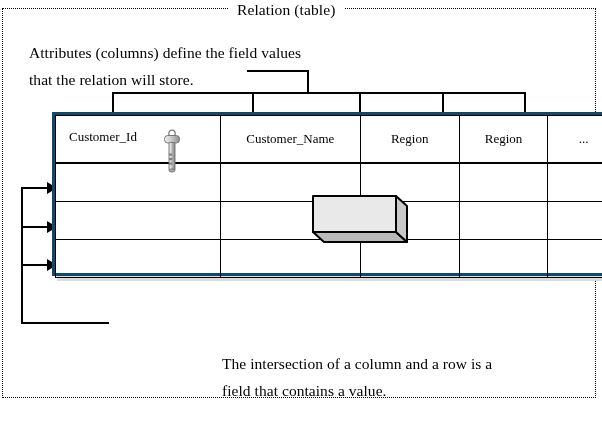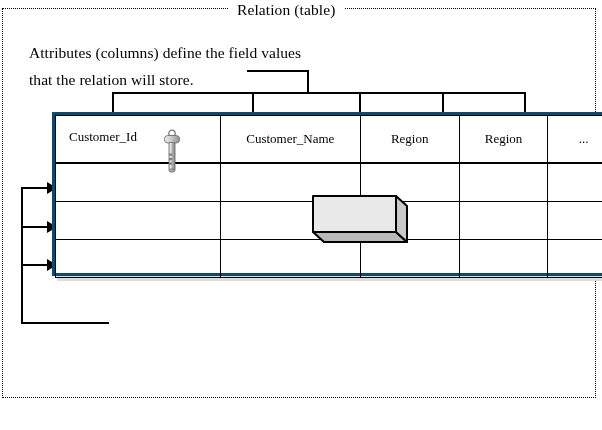--- a/index.html
+++ b/index.html
@@ -273,14 +273,16 @@
 
       <polygon points="1,37 12,47 95,47 84,37" fill="#b9b9b9" stroke="#000000" stroke-width="2" stroke-linejoin="round"></polygon>
 
       <polygon points="84,1 95,11 95,47 84,37" fill="#c9c9c9" stroke="#000000" stroke-width="2" stroke-linejoin="round"></polygon>
 
       <polygon points="1,1 84,1 84,37 1,37" fill="#e9e9e9" stroke="#000000" stroke-width="2" stroke-linejoin="round"></polygon>
     </svg>
   </div>
 
 
+  <div class="para" id="intersection-caption">The intersection of a column and a row is a
+field that contains a value.</div>
 
 </div>
 
 </body></html>

